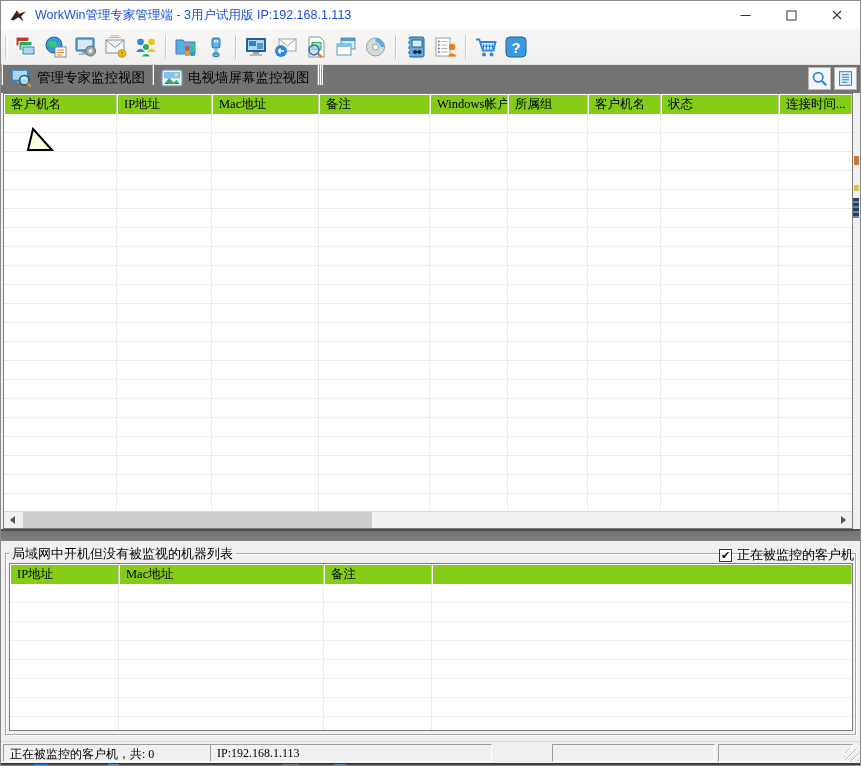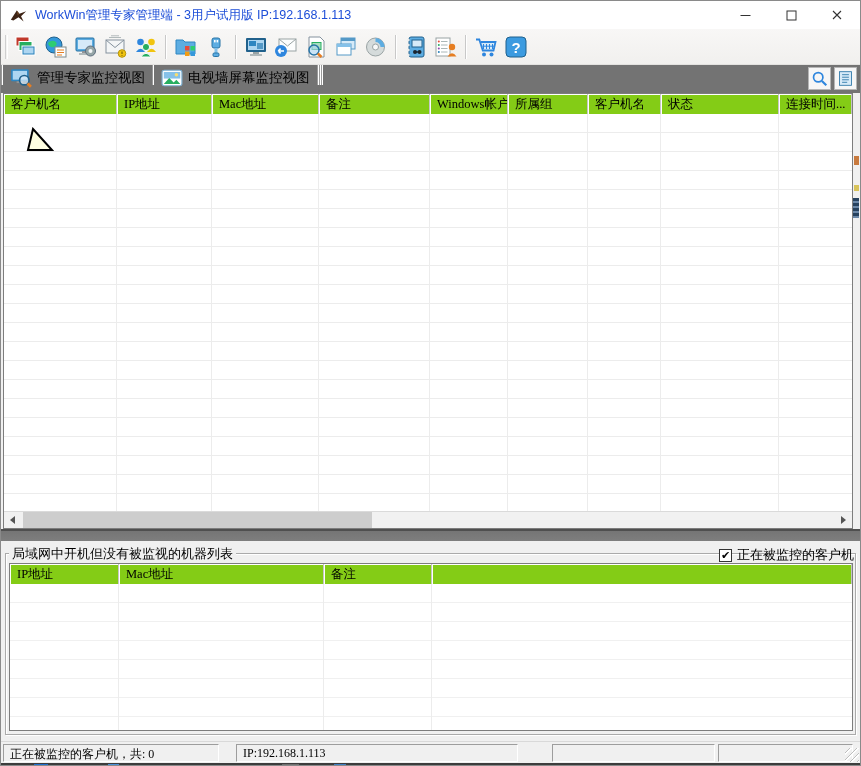--- a/index.html
+++ b/index.html
@@ -350,21 +350,21 @@
     </div>
     <div class="btbody">
       <div class="vline" style="left:108px"></div>
       <div class="vline" style="left:313px"></div>
       <div class="vline" style="left:421px"></div>
     </div>
   </div>
 
   <div class="statusbar">
     <div class="sb-panel serif" style="left:2px;width:216px">正在被监控的客户机，共: 0</div>
-    <div class="sb-panel serif" style="left:235px;width:282px">IP:192.168.1.113</div>
+    <div class="sb-panel serif" style="left:209px;width:282px">IP:192.168.1.113</div>
     <div class="sb-panel" style="left:551px;width:163px"></div>
     <div class="sb-panel" style="left:717px;width:135px"></div>
     <div class="sb-grip"></div>
   </div>
 
   <div class="taskbar-strip">
     <div class="speck" style="left:33px;width:14px;background:#1f6fd0"></div>
     <div class="speck" style="left:107px;width:11px;background:#4a90d9"></div>
     <div class="speck" style="left:281px;width:17px;background:#6f6f6f"></div>
     <div class="speck" style="left:333px;width:12px;background:#3f7fc4"></div>

